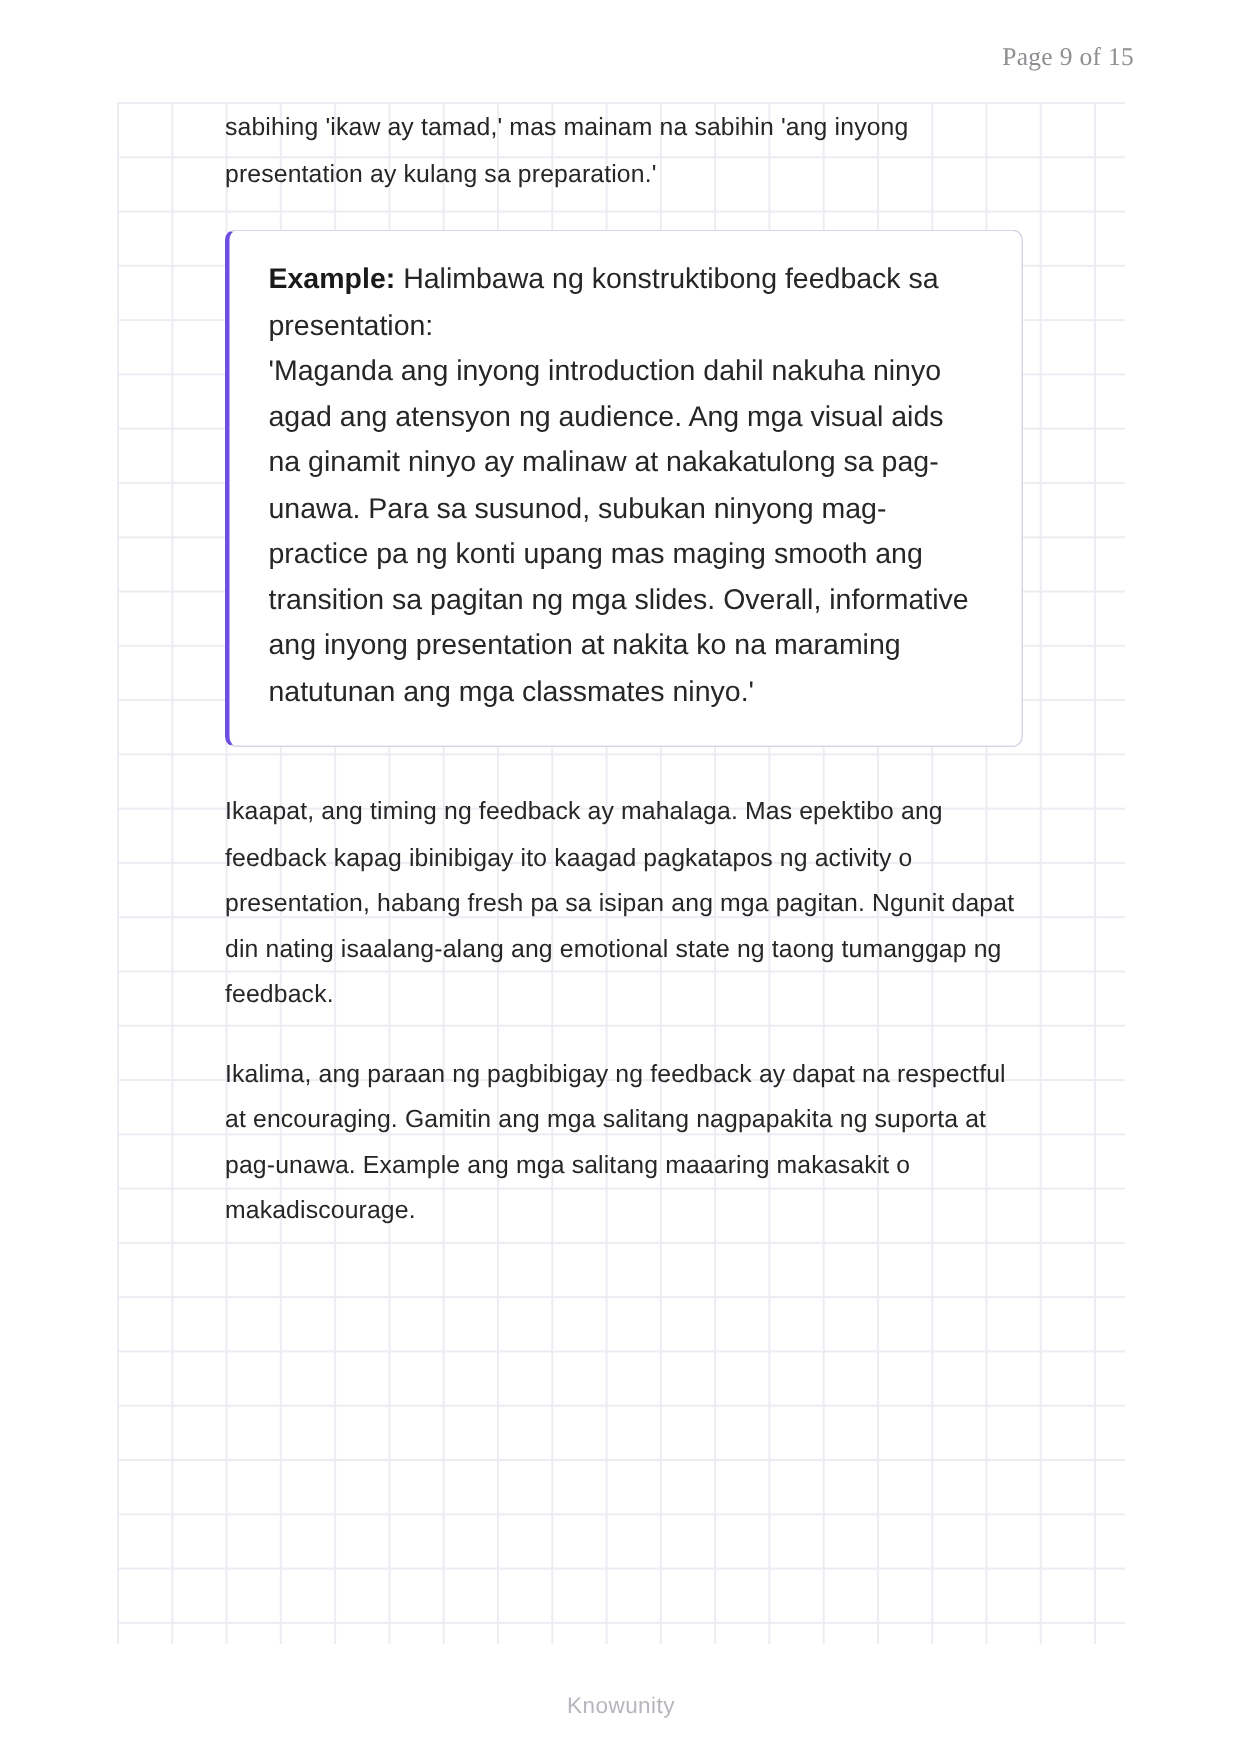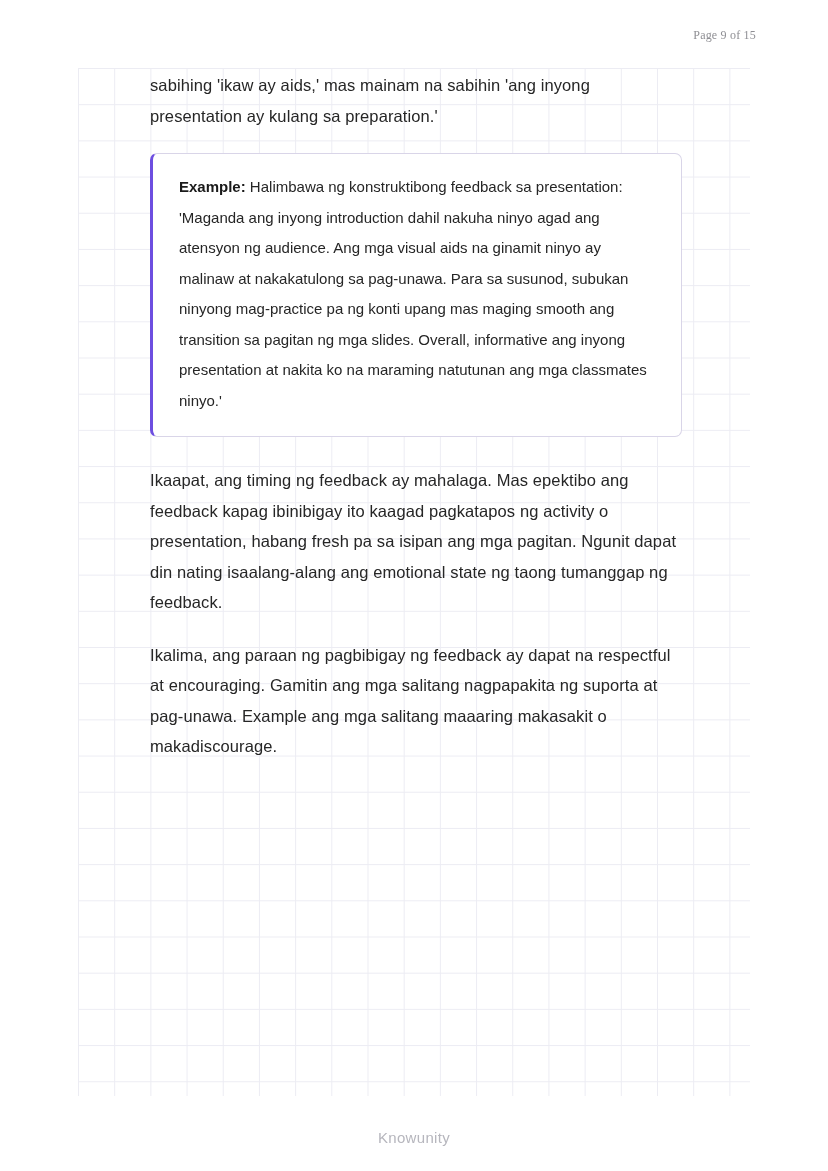--- a/index.html
+++ b/index.html
@@ -20,21 +20,21 @@
     position: absolute;
     inset: 0;
   }
 
   
   .page-number {
     position: absolute;
     top: 28px;
     right: 72px;
     font-family: "Liberation Serif", serif;
-    font-size: 12px;
+    font-size: 17px;
     color: #8e8e93;
     letter-spacing: 0.2px;
   }
 
   
   .grid-area {
     position: absolute;
     left: 78px;
     top: 68px;
     width: 672px;
@@ -67,21 +67,21 @@
     border-left: 3px solid #6d4ee0;
     border-radius: 7px;
     padding: 18px 26px 20px 26px;
     margin: 20px 0 28px 0;
     background: #ffffff;
     box-sizing: border-box;
   }
 
   .callout p {
     margin: 0;
-    font-size: 15px;
+    font-size: 19px;
     line-height: 30.5px;
     color: #262626;
   }
 
   .callout .label {
     font-weight: bold;
     color: #1a1a1a;
   }
 
   .footer-brand {
@@ -99,21 +99,21 @@
 <body>
 
 <div class="page">
 
   <div class="page-number">Page 9 of 15</div>
 
   <div class="grid-area"></div>
 
   <div class="content">
 
-    <p class="para">sabihing 'ikaw ay aids,' mas mainam na sabihin 'ang inyong presentation ay kulang sa preparation.'</p>
+    <p class="para">sabihing 'ikaw ay tamad,' mas mainam na sabihin 'ang inyong presentation ay kulang sa preparation.'</p>
 
     <div class="callout">
       <p><span class="label">Example:</span><span> Halimbawa ng konstruktibong feedback sa presentation:</span></p>
       <p>'Maganda ang inyong introduction dahil nakuha ninyo agad ang atensyon ng audience. Ang mga visual aids na ginamit ninyo ay malinaw at nakakatulong sa pag-unawa. Para sa susunod, subukan ninyong mag-practice pa ng konti upang mas maging smooth ang transition sa pagitan ng mga slides. Overall, informative ang inyong presentation at nakita ko na maraming natutunan ang mga classmates ninyo.'</p>
     </div>
 
     <p class="para">Ikaapat, ang timing ng feedback ay mahalaga. Mas epektibo ang feedback kapag ibinibigay ito kaagad pagkatapos ng activity o presentation, habang fresh pa sa isipan ang mga pagitan. Ngunit dapat din nating isaalang-alang ang emotional state ng taong tumanggap ng feedback.</p>
 
     <p class="para">Ikalima, ang paraan ng pagbibigay ng feedback ay dapat na respectful at encouraging. Gamitin ang mga salitang nagpapakita ng suporta at pag-unawa. Example ang mga salitang maaaring makasakit o makadiscourage.</p>
 

